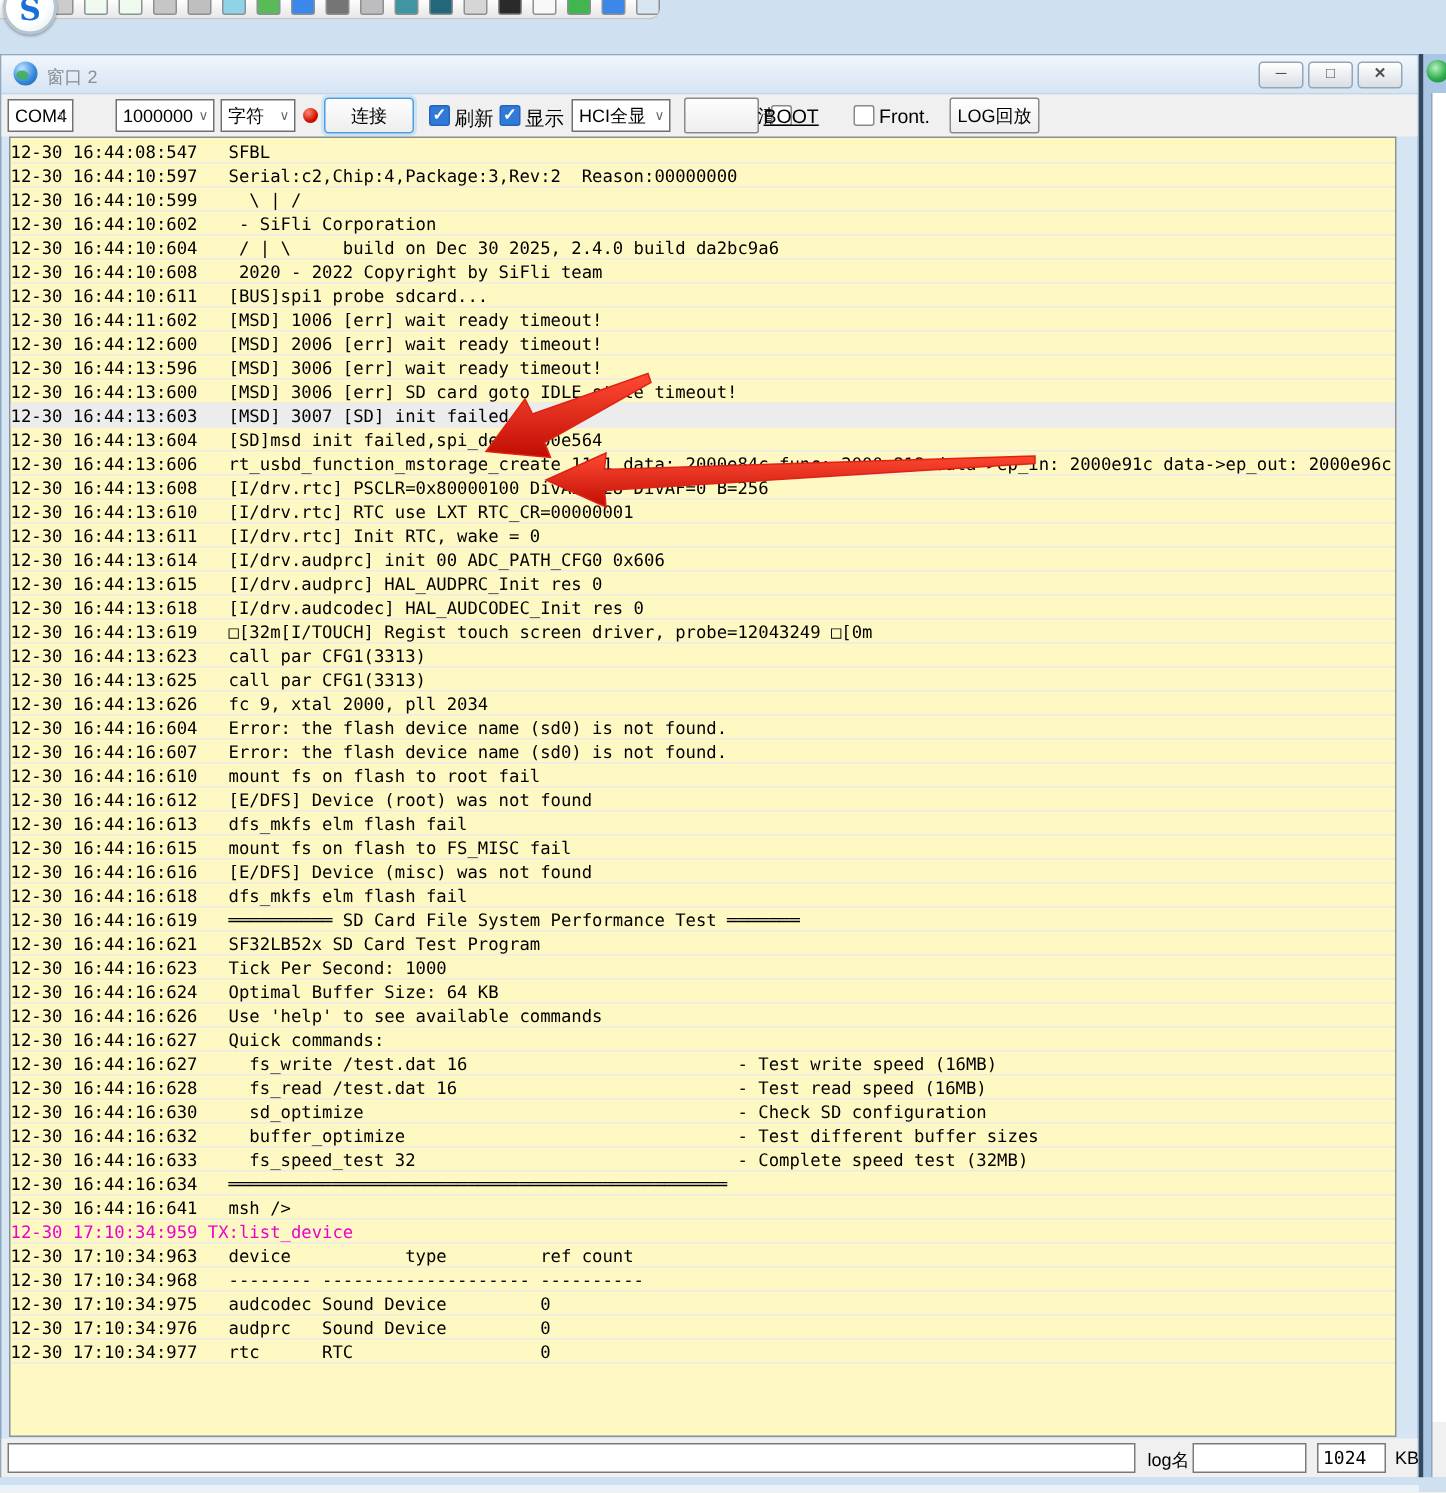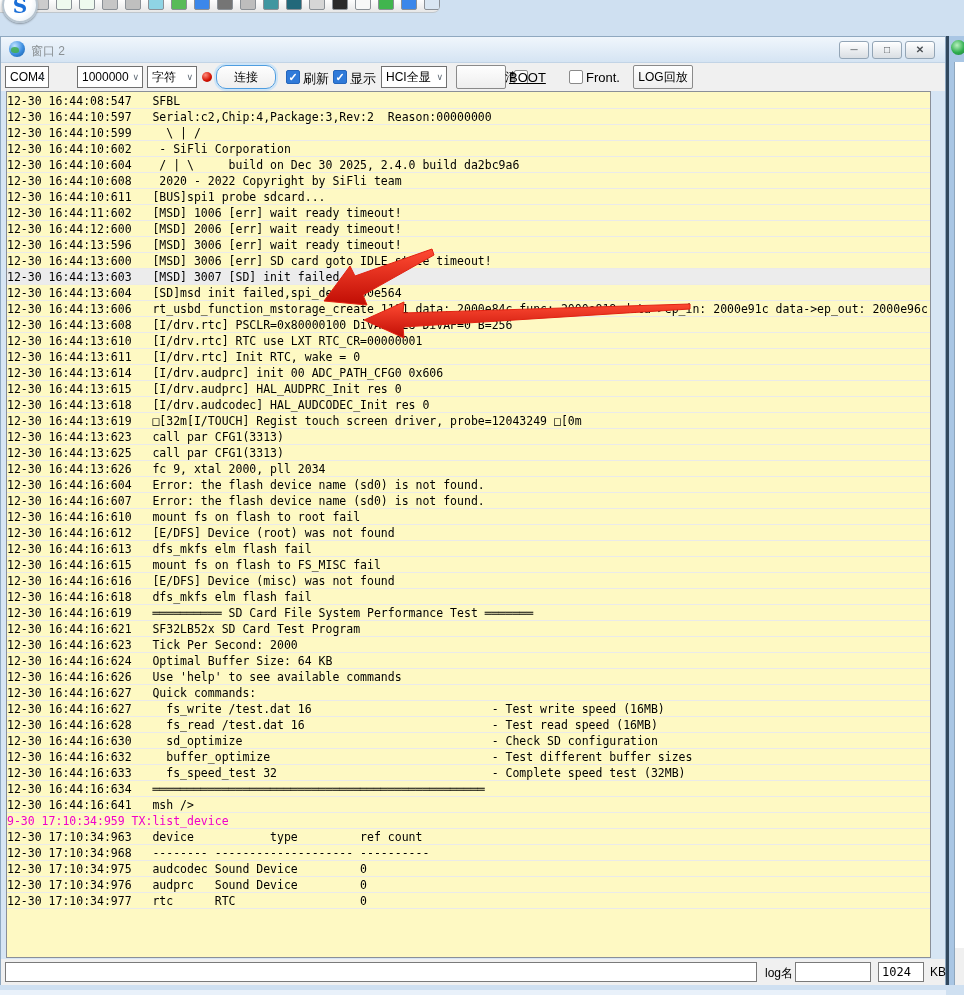--- a/index.html
+++ b/index.html
@@ -125,21 +125,21 @@
       </div>
       <div class="combo" style="left:76px;width:66px;">
         <span>1000000</span>
         <span class="chev">∨</span>
       </div>
       <div class="combo" style="left:146px;width:50px;">
         <span>字符</span>
         <span class="chev">∨</span>
       </div>
       <span class="dot"></span>
-      <div class="btn connect" style="left:215px;width:60px;border-radius:10px;">连接</div>
+      <div class="btn connect" style="left:215px;width:60px;">连接</div>
       <span class="chk on" style="left:285px;">
         <span class="mark">✓</span>
         </span>
       <span class="clabel" style="left:302px;">刷新</span>
       <span class="chk on" style="left:332px;">
         <span class="mark">✓</span>
         </span>
       <span class="clabel" style="left:349px;">显示</span>
       <div class="combo" style="left:380px;width:66px;">
         <span>HCI全显</span>
@@ -183,32 +183,32 @@
         <div class="logrow">12-30 16:44:16:604   Error: the flash device name (sd0) is not found.</div>
         <div class="logrow">12-30 16:44:16:607   Error: the flash device name (sd0) is not found.</div>
         <div class="logrow">12-30 16:44:16:610   mount fs on flash to root fail</div>
         <div class="logrow">12-30 16:44:16:612   [E/DFS] Device (root) was not found</div>
         <div class="logrow">12-30 16:44:16:613   dfs_mkfs elm flash fail</div>
         <div class="logrow">12-30 16:44:16:615   mount fs on flash to FS_MISC fail</div>
         <div class="logrow">12-30 16:44:16:616   [E/DFS] Device (misc) was not found</div>
         <div class="logrow">12-30 16:44:16:618   dfs_mkfs elm flash fail</div>
         <div class="logrow">12-30 16:44:16:619   ══════════ SD Card File System Performance Test ═══════</div>
         <div class="logrow">12-30 16:44:16:621   SF32LB52x SD Card Test Program</div>
-        <div class="logrow">12-30 16:44:16:623   Tick Per Second: 2000</div>
+        <div class="logrow">12-30 16:44:16:623   Tick Per Second: 1000</div>
         <div class="logrow">12-30 16:44:16:624   Optimal Buffer Size: 64 KB</div>
         <div class="logrow">12-30 16:44:16:626   Use 'help' to see available commands</div>
         <div class="logrow">12-30 16:44:16:627   Quick commands:</div>
         <div class="logrow">12-30 16:44:16:627     fs_write /test.dat 16                          - Test write speed (16MB)</div>
         <div class="logrow">12-30 16:44:16:628     fs_read /test.dat 16                           - Test read speed (16MB)</div>
         <div class="logrow">12-30 16:44:16:630     sd_optimize                                    - Check SD configuration</div>
         <div class="logrow">12-30 16:44:16:632     buffer_optimize                                - Test different buffer sizes</div>
         <div class="logrow">12-30 16:44:16:633     fs_speed_test 32                               - Complete speed test (32MB)</div>
         <div class="logrow">12-30 16:44:16:634   ════════════════════════════════════════════════</div>
         <div class="logrow">12-30 16:44:16:641   msh /&gt;</div>
-        <div class="logrow tx">9-30 17:10:34:959 TX:list_device</div>
+        <div class="logrow tx">12-30 17:10:34:959 TX:list_device</div>
         <div class="logrow">12-30 17:10:34:963   device           type         ref count</div>
         <div class="logrow">12-30 17:10:34:968   -------- -------------------- ----------</div>
         <div class="logrow">12-30 17:10:34:975   audcodec Sound Device         0</div>
         <div class="logrow">12-30 17:10:34:976   audprc   Sound Device         0</div>
         <div class="logrow">12-30 17:10:34:977   rtc      RTC                  0</div>
         <svg class="arrows" width="925" height="867">
         <defs>
           <linearGradient id="agrad" x1="0" y1="0" x2="0" y2="1">
             <stop offset="0" stop-color="#ff4b33"></stop>
               <stop offset="1" stop-color="#c00d04"></stop>

